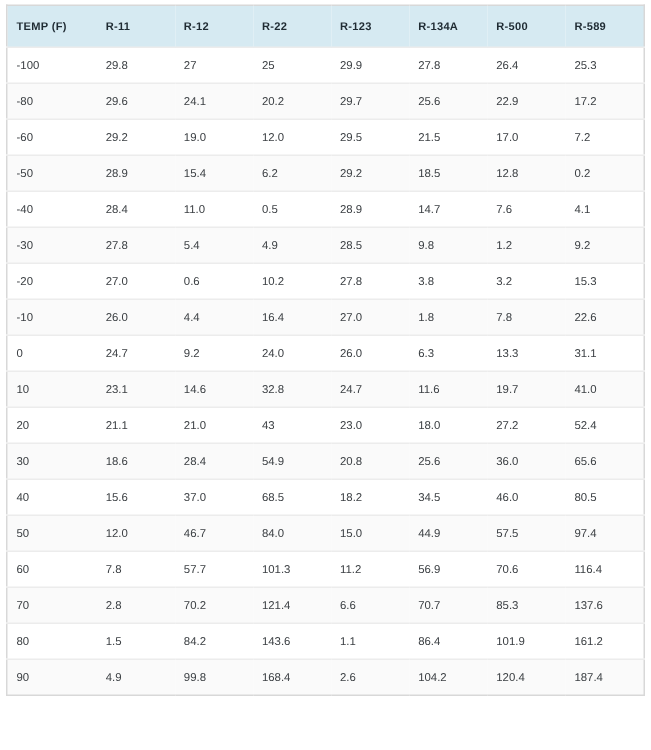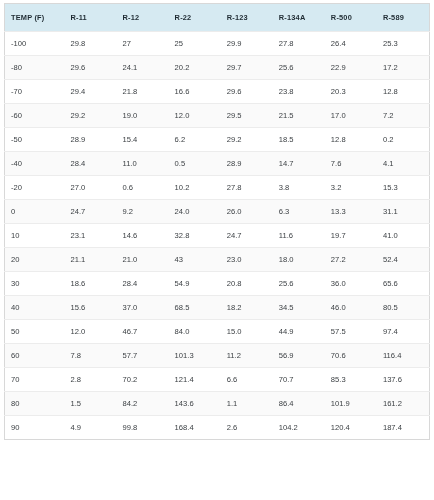--- a/index.html
+++ b/index.html
@@ -89,30 +89,20 @@
           <td class="cell-temp">-80</td>
           <td>29.6</td>
           <td>24.1</td>
           <td>20.2</td>
           <td>29.7</td>
           <td>25.6</td>
           <td>22.9</td>
           <td>17.2</td>
         </tr>
         <tr>
-          <td class="cell-temp">-70</td>
-          <td>29.4</td>
-          <td>21.8</td>
-          <td>16.6</td>
-          <td>29.6</td>
-          <td>23.8</td>
-          <td>20.3</td>
-          <td>12.8</td>
-        </tr>
-        <tr>
           <td class="cell-temp">-60</td>
           <td>29.2</td>
           <td>19.0</td>
           <td>12.0</td>
           <td>29.5</td>
           <td>21.5</td>
           <td>17.0</td>
           <td>7.2</td>
         </tr>
         <tr>
@@ -129,30 +119,50 @@
           <td class="cell-temp">-40</td>
           <td>28.4</td>
           <td>11.0</td>
           <td>0.5</td>
           <td>28.9</td>
           <td>14.7</td>
           <td>7.6</td>
           <td>4.1</td>
         </tr>
         <tr>
+          <td class="cell-temp">-30</td>
+          <td>27.8</td>
+          <td>5.4</td>
+          <td>4.9</td>
+          <td>28.5</td>
+          <td>9.8</td>
+          <td>1.2</td>
+          <td>9.2</td>
+        </tr>
+        <tr>
           <td class="cell-temp">-20</td>
           <td>27.0</td>
           <td>0.6</td>
           <td>10.2</td>
           <td>27.8</td>
           <td>3.8</td>
           <td>3.2</td>
           <td>15.3</td>
         </tr>
         <tr>
+          <td class="cell-temp">-10</td>
+          <td>26.0</td>
+          <td>4.4</td>
+          <td>16.4</td>
+          <td>27.0</td>
+          <td>1.8</td>
+          <td>7.8</td>
+          <td>22.6</td>
+        </tr>
+        <tr>
           <td class="cell-temp">0</td>
           <td>24.7</td>
           <td>9.2</td>
           <td>24.0</td>
           <td>26.0</td>
           <td>6.3</td>
           <td>13.3</td>
           <td>31.1</td>
         </tr>
         <tr>

